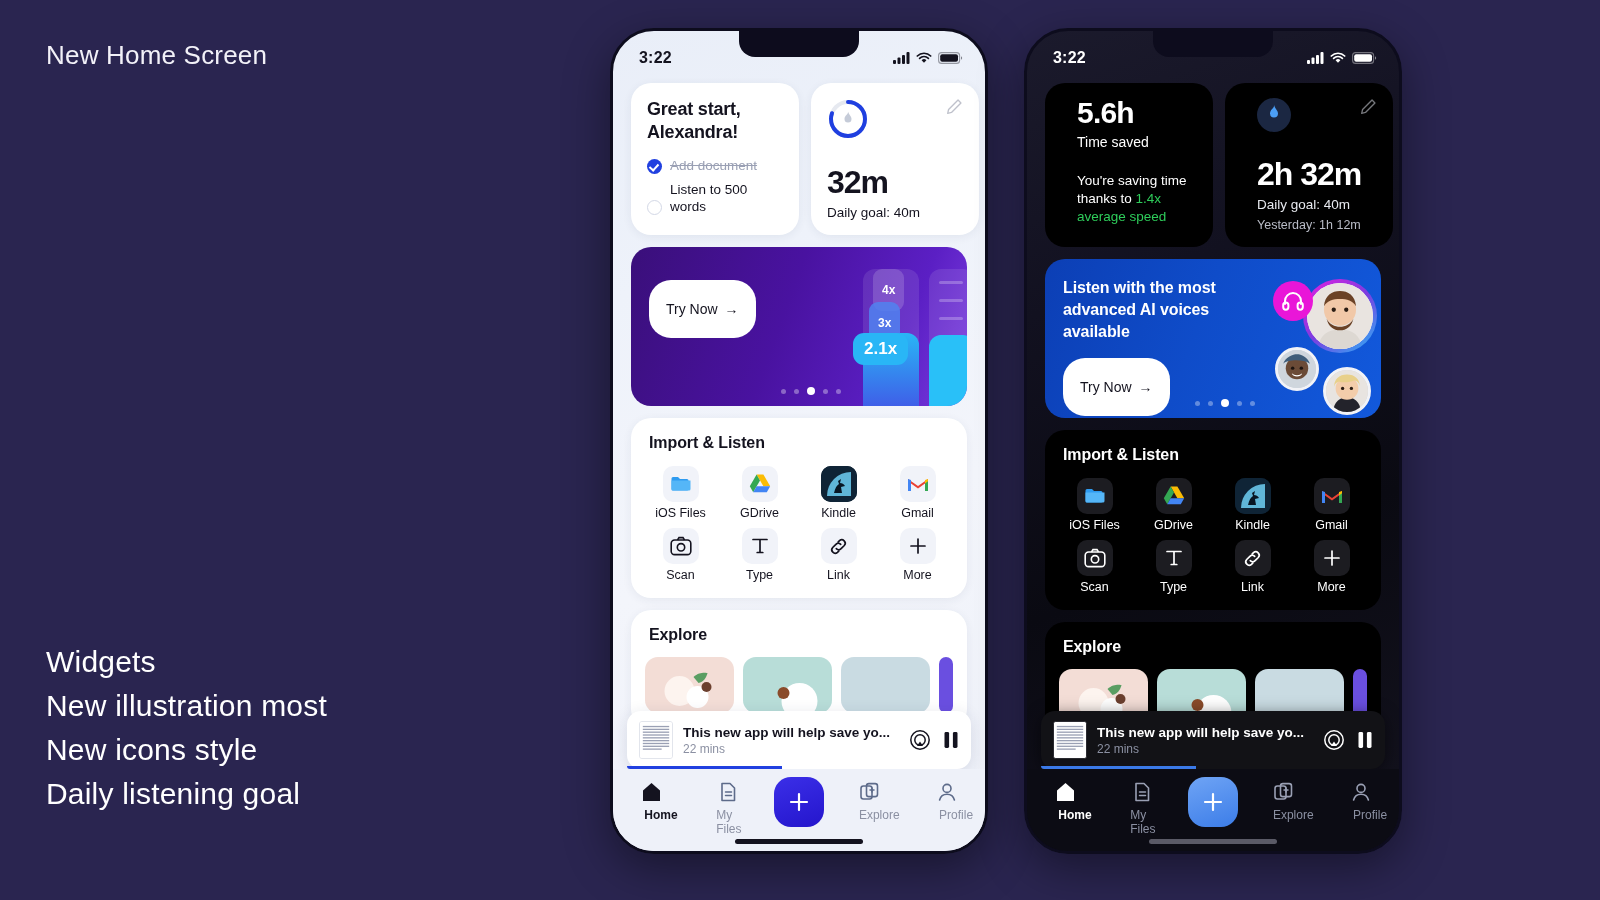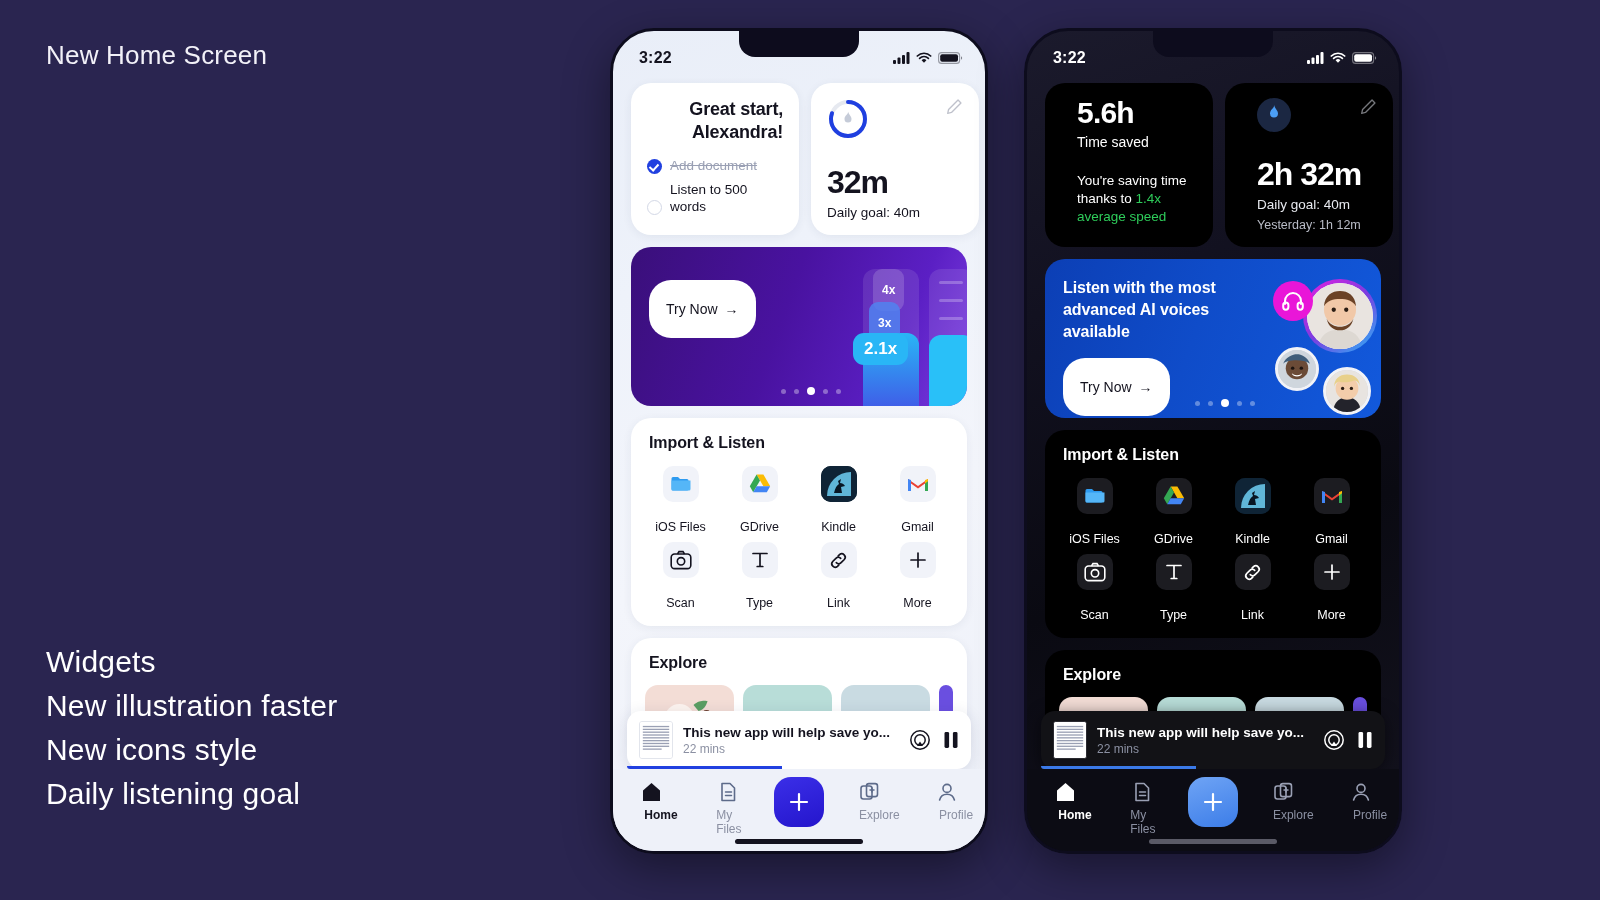--- a/index.html
+++ b/index.html
@@ -65,21 +65,21 @@
   
   .widget-row { display: flex; gap: 12px; margin-top: 10px; }
   .widget {
     border-radius: 20px; padding: 15px 16px; position: relative; flex: 1;
   }
   .light .widget { background: #ffffff; box-shadow: 0 2px 10px rgba(40,50,90,.07); }
   .dark .widget { background: #000000; padding-left: 32px; }
   .widget-left { width: 50%; flex: none; }
   .widget-right { width: 50%; flex: none; }
 
-  .greet-title { font-size: 18px; font-weight: 700; line-height: 23px; color: #14131f; letter-spacing: -.2px; text-align: right; }
+  .greet-title { font-size: 18px; font-weight: 700; line-height: 23px; color: #14131f; letter-spacing: -.2px; }
   .check-list { margin-top: 13px; display: flex; flex-direction: column; gap: 7px; }
   .check-row { display: flex; gap: 8px; align-items: flex-end; }
   .cbox { width: 15px; height: 15px; border-radius: 50%; flex: none; margin-top: 1px; position: relative; }
   .cbox.done { background: #2140e0; }
   .cbox.done::after {
     content: ""; position: absolute; left: 4px; top: 3px;
     width: 4px; height: 7px; border: solid #fff; border-width: 0 2px 2px 0;
     transform: rotate(42deg);
   }
   .cbox.todo { border: 1.6px solid #d3d8e6; }
@@ -165,21 +165,21 @@
   }
   .face { width: 100%; height: 100%; display: block; }
 
   
   .card { margin-top: 12px; border-radius: 20px; padding: 16px 14px; }
   .light .card { background: #ffffff; box-shadow: 0 2px 10px rgba(40,50,90,.07); }
   .dark .card { background: #000000; }
   .card-title { font-size: 16px; font-weight: 700; color: #14131f; margin-left: 4px; letter-spacing: -.1px; }
   .dark .card-title { color: #ffffff; }
   .grid { display: grid; grid-template-columns: repeat(4,1fr); gap: 8px; margin-top: 14px; }
-  .grid-item { display: flex; flex-direction: column; align-items: center; gap: 18px; cursor: pointer; }
+  .grid-item { display: flex; flex-direction: column; align-items: center; gap: 4px; cursor: pointer; }
   .tile {
     width: 36px; height: 36px; border-radius: 10px; display: flex;
     align-items: center; justify-content: center; overflow: hidden;
   }
   .light .tile { background: #f1f3f9; }
   .dark .tile { background: #1c1c21; }
   .tile-label { font-size: 12.5px; color: #14131f; }
   .dark .tile-label { color: #ffffff; }
 
   
@@ -232,21 +232,21 @@
   .light .home-ind { background: #14131f; }
   .dark .home-ind { background: #5a5a66; }
 </style>
 </head>
 <body>
 
 <div class="caption-panel">
   <div class="caption-title">New Home Screen</div>
   <div class="feature-list">
     <div class="feature-line">Widgets</div>
-    <div class="feature-line">New illustration faster</div>
+    <div class="feature-line">New illustration most</div>
     <div class="feature-line">New icons style</div>
     <div class="feature-line">Daily listening goal</div>
   </div>
 </div>
 
 <div class="phone phone-light light">
   <div class="notch"></div>
   <div class="screen">
 
     <div class="statusbar">

